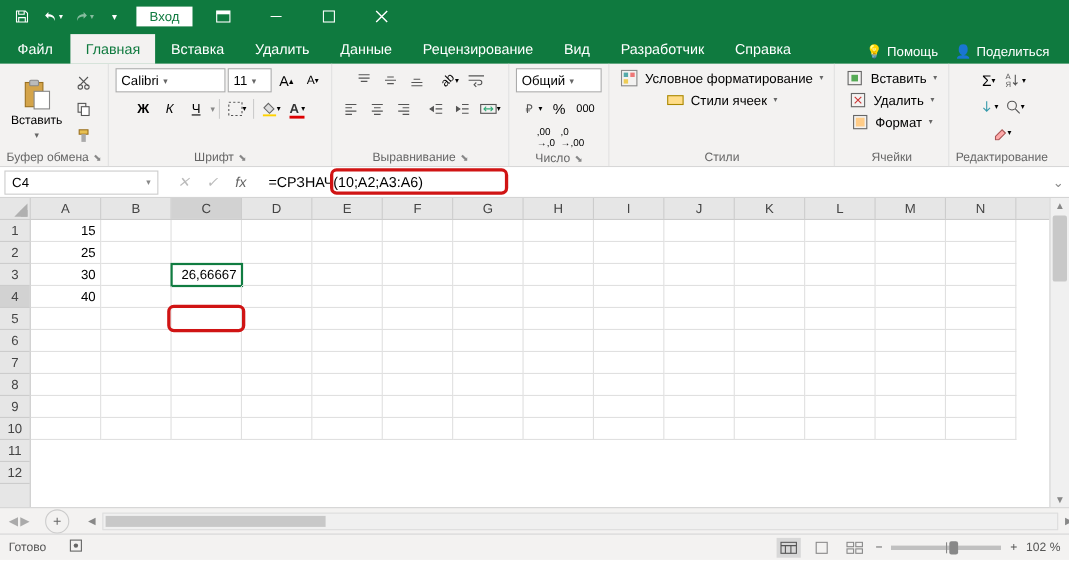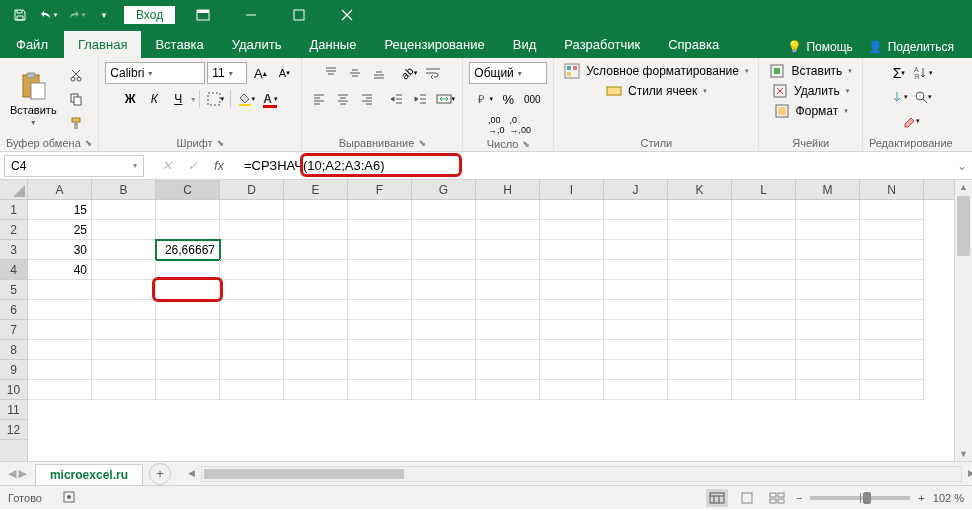--- a/index.html
+++ b/index.html
@@ -724,21 +724,20 @@
   <div class="vscroll">
       <div class="thumb"></div>
     </div>
 </div>
 
 <div class="sheet-bar">
   <div class="sheet-nav">
     <span>◀</span>
     <span>▶</span>
   </div>
-  <div class="sheet-tab">microexcel.ru</div>
   <div class="add-sheet">+</div>
   <div class="hscroll">
       <div class="thumb"></div>
     </div>
 </div>
 
 <div class="status">
   <span>Готово</span>
   <span style="margin-left:20px"><svg width="14" height="14">
         <rect x="2" y="2" width="10" height="10" fill="none" stroke="#666"></rect>

